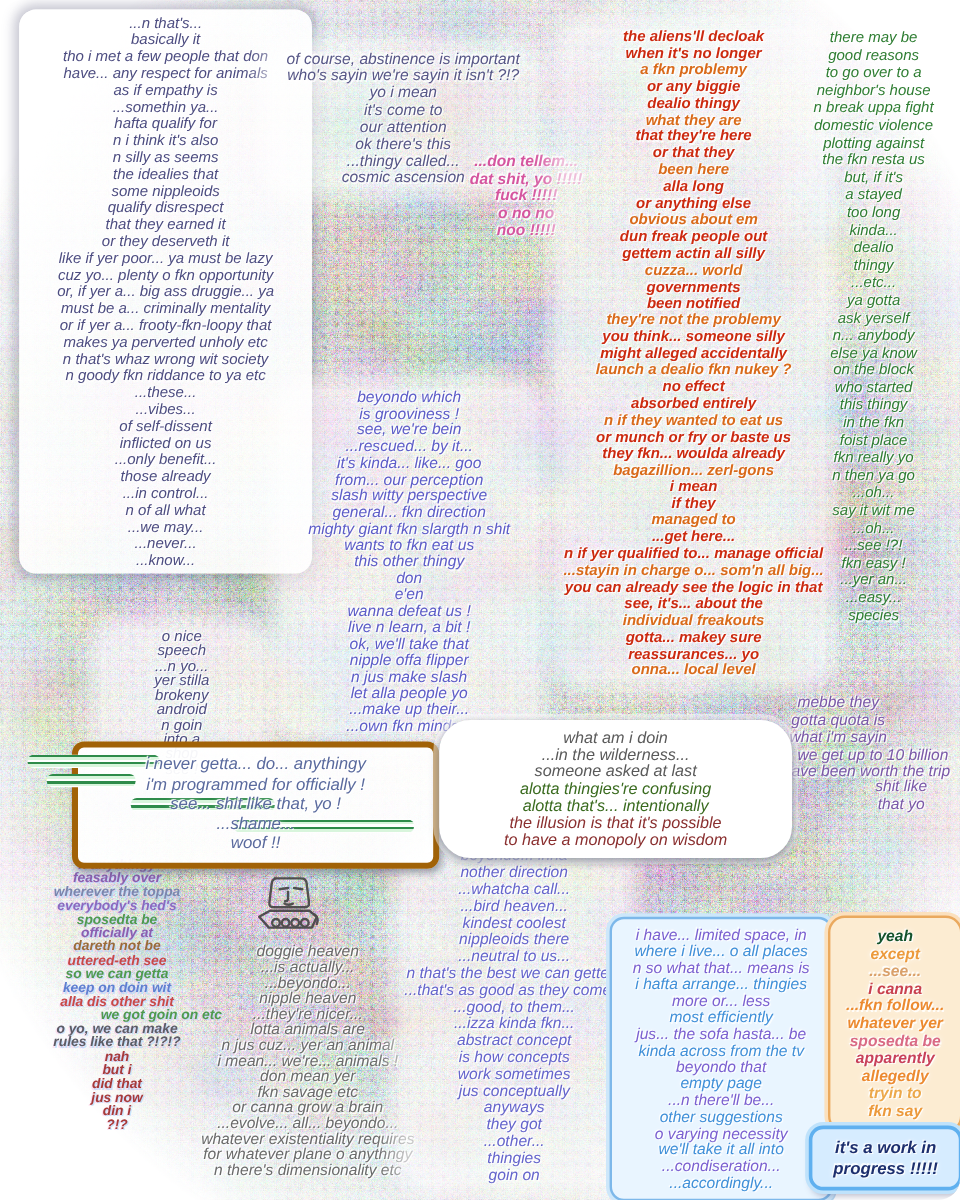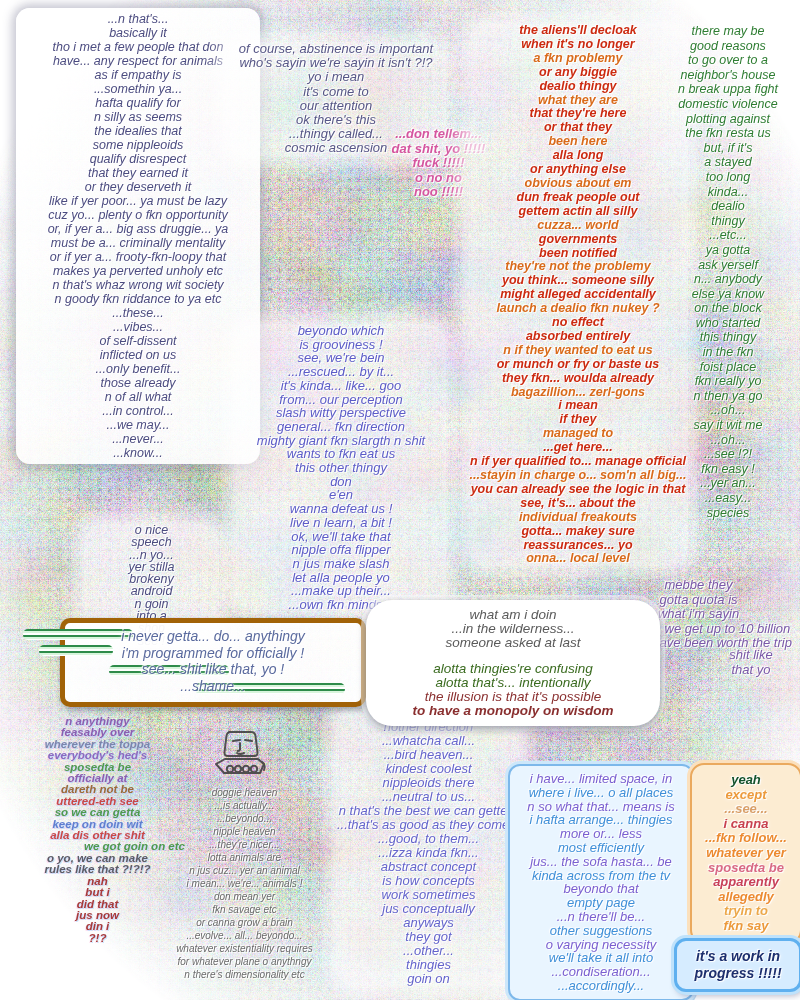--- a/index.html
+++ b/index.html
@@ -1,36 +1,36 @@
 <!DOCTYPE html>
 <html><head>
 <meta charset="utf-8">
 <style>
   html,body{margin:0;padding:0;background:#fff;}
   #canvas{position:relative;width:800px;height:1000px;overflow:hidden;background:#fff;
-    font-family:"Liberation Sans","DejaVu Sans",sans-serif;}
+    font-family:"Liberation Sans","DejaVu Sans",sans-serif;border-radius:18px;}
   #noise{position:absolute;left:0;top:0;z-index:0;}
   .blk{position:absolute;z-index:2;font-style:italic;text-align:center;}
   .blk .ln{white-space:nowrap;text-shadow:1px 1px 0 rgba(255,255,255,.85),-1px -1px 0 rgba(255,255,255,.85),0 0 5px rgba(255,255,255,.9);}
   .patch{background:rgba(255,255,255,.62);box-shadow:0 0 16px 10px rgba(255,255,255,.62);border-radius:18px;}
 
   .b-rant{left:16px;top:8px;width:240px;font-size:12.5px;line-height:14px;color:#4c4c80;
     background:rgba(255,255,255,.9);box-shadow:0 0 10px 4px rgba(130,130,155,.45);border-radius:14px;padding:4px 2px;}
   .b-onice{left:84px;top:480px;width:135px;font-size:12.5px;line-height:12.3px;color:#4c4c80;margin-top:44px;}
   .b-abst{left:226px;top:42px;width:220px;font-size:13px;line-height:14.2px;color:#565686;}
   .b-dont{left:376px;top:127px;width:125px;font-size:13px;line-height:14.5px;color:#d5559f;font-weight:bold;}
   .b-aliens{left:468px;top:24px;width:220px;font-size:12.5px;line-height:13.9px;color:#cc2a10;font-weight:bold;}
   .b-aliens .ln:nth-child(3n){color:#d96a1a;}
   .b-green{left:660px;top:24px;width:136px;font-size:12.5px;line-height:14.6px;color:#2e7d32;}
   .b-groov{left:236px;top:324px;width:210px;font-size:13px;line-height:13.7px;color:#5c5cc8;text-align:center;}
   .b-quota{left:596px;top:578px;width:205px;font-size:13px;line-height:14.5px;color:#7a58a8;}
   .b-shit{left:712px;top:648px;width:78px;font-size:13px;line-height:14.5px;color:#7a58a8;}
   .b-multi{left:10px;top:716px;width:175px;font-size:11.5px;line-height:11.4px;font-weight:bold;}
   .b-multi .ln{text-shadow:1px 1px 0 rgba(160,210,255,.55),-1px 1px 0 rgba(255,180,220,.4),0 0 4px rgba(255,255,255,.9);}
-  .b-dog{left:142px;top:786px;width:205px;font-size:10px;line-height:13px;color:#6a6a6a;}
+  .b-dog{left:154px;top:786px;width:205px;font-size:13px;line-height:13px;color:#6a6a6a;}
   .b-bey2{left:336px;top:706px;width:185px;font-size:13px;line-height:14px;color:#6464cc;}
 
   .bubble-never{left:60px;top:618px;width:296px;font-size:14px;line-height:16.5px;color:#5a6a9e;
     background:rgba(255,255,255,.95);border:5px solid #a16207;border-radius:10px;
     box-shadow:2px 3px 6px rgba(90,95,115,.55);padding:5px 0 8px 0;}
   .streak{position:absolute;height:11px;z-index:1;border-radius:5px;
     background:repeating-linear-gradient(180deg,#2e8b4a 0 2px,#d8f5dc 2px 4px,#ffffff 4px 6px);}
   .bubble-wild{left:366px;top:600px;width:286px;font-size:13.5px;line-height:14.2px;
     background:#fff;border-radius:26px;box-shadow:0 3px 8px rgba(90,95,115,.6),0 0 0 5px rgba(255,255,255,.5);padding:8px 4px;}
   .bubble-blue{left:508px;top:764px;width:182px;font-size:13px;line-height:13.8px;color:#7a5fd0;
@@ -77,42 +77,43 @@
 </svg>
 
 <div class="blk b-rant">
       <div class="ln">...n that's...</div>
       <div class="ln">basically it</div>
       <div class="ln">tho i met a few people that don</div>
       <div class="ln">have... any respect for animals</div>
       <div class="ln">as if empathy is</div>
       <div class="ln">...somethin ya...</div>
       <div class="ln">hafta qualify for</div>
+      <div class="ln">n i think it's also</div>
       <div class="ln">n silly as seems</div>
       <div class="ln">the idealies that</div>
       <div class="ln">some nippleoids</div>
       <div class="ln">qualify disrespect</div>
       <div class="ln">that they earned it</div>
       <div class="ln">or they deserveth it</div>
       <div class="ln">like if yer poor... ya must be lazy</div>
       <div class="ln">cuz yo... plenty o fkn opportunity</div>
       <div class="ln">or, if yer a... big ass druggie... ya</div>
       <div class="ln">must be a... criminally mentality</div>
       <div class="ln">or if yer a... frooty-fkn-loopy that</div>
       <div class="ln">makes ya perverted unholy etc</div>
       <div class="ln">n that's whaz wrong wit society</div>
       <div class="ln">n goody fkn riddance to ya etc</div>
       <div class="ln">...these...</div>
       <div class="ln">...vibes...</div>
       <div class="ln">of self-dissent</div>
       <div class="ln">inflicted on us</div>
       <div class="ln">...only benefit...</div>
       <div class="ln">those already</div>
+      <div class="ln">...in control...</div>
       <div class="ln">n of all what</div>
-      <div class="ln">...in control...</div>
       <div class="ln">...we may...</div>
       <div class="ln">...never...</div>
       <div class="ln">...know...</div>
     </div>
 <div class="blk b-onice patch">
       <div class="ln">o nice</div>
       <div class="ln">speech</div>
       <div class="ln">...n yo...</div>
       <div class="ln">yer stilla</div>
       <div class="ln">brokeny</div>
@@ -315,31 +316,32 @@
 <div class="blk bubble-never">
   <div class="streak" style="left:-42px;top:6px;width:110px;"></div>
   <div class="streak" style="left:-26px;top:22px;width:74px;"></div>
   <div class="streak" style="left:44px;top:42px;width:120px;"></div>
   <div class="streak" style="left:130px;top:60px;width:150px;"></div>
   <div style="position:relative;z-index:2;">
         <div class="ln">i never getta... do... anythingy</div>
         <div class="ln">i'm programmed for officially !</div>
         <div class="ln">see... shit like that, yo !</div>
         <div class="ln">...shame...</div>
+        <div class="ln">woof !!</div>
       </div>
 </div>
 
 <div class="blk bubble-wild">
       <div class="ln" style="color: rgb(90, 90, 90);">what am i doin</div>
       <div class="ln" style="color: rgb(90, 90, 90);">...in the wilderness...</div>
       <div class="ln" style="color: rgb(90, 90, 90);">someone asked at last</div>
-      <div class="ln" style="color: rgb(58, 107, 31); margin-top: 11px;">alotta thingies're confusing</div>
+      <div class="ln" style="color: rgb(58, 107, 31);">alotta thingies're confusing</div>
       <div class="ln" style="color: rgb(58, 107, 31);">alotta that's... intentionally</div>
       <div class="ln" style="color: rgb(138, 47, 47);">the illusion is that it's possible</div>
-      <div class="ln" style="color: rgb(138, 47, 47); font-weight: bold;">to have a monopoly on wisdom</div>
+      <div class="ln" style="color: rgb(138, 47, 47);">to have a monopoly on wisdom</div>
     </div>
 
 <div class="blk bubble-blue">
       <div class="ln">i have... limited space, in</div>
       <div class="ln">where i live... o all places</div>
       <div class="ln">n so what that... means is</div>
       <div class="ln">i hafta arrange... thingies</div>
       <div class="ln">more or... less</div>
       <div class="ln">most efficiently</div>
       <div class="ln">jus... the sofa hasta... be</div>

